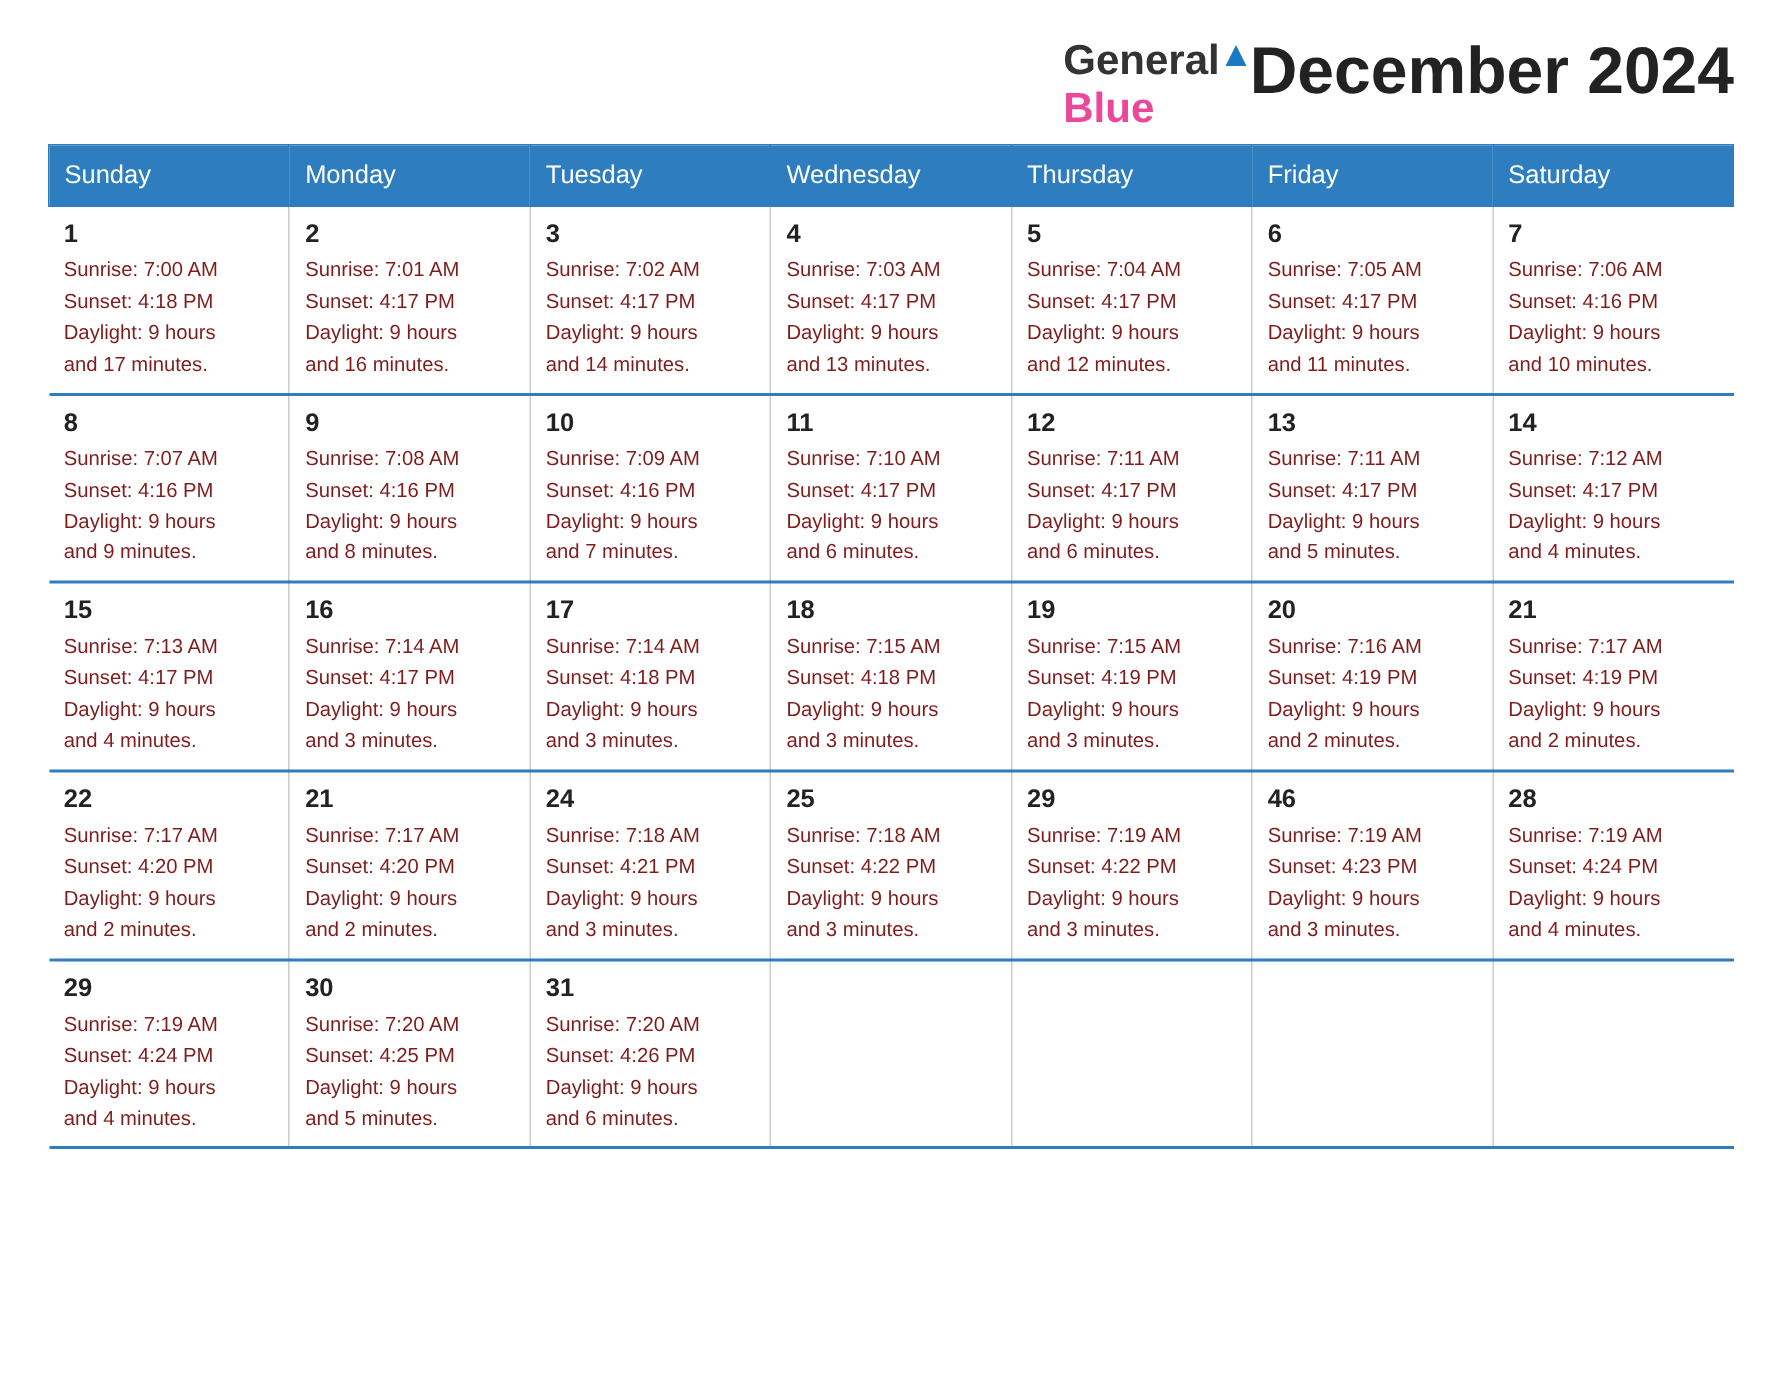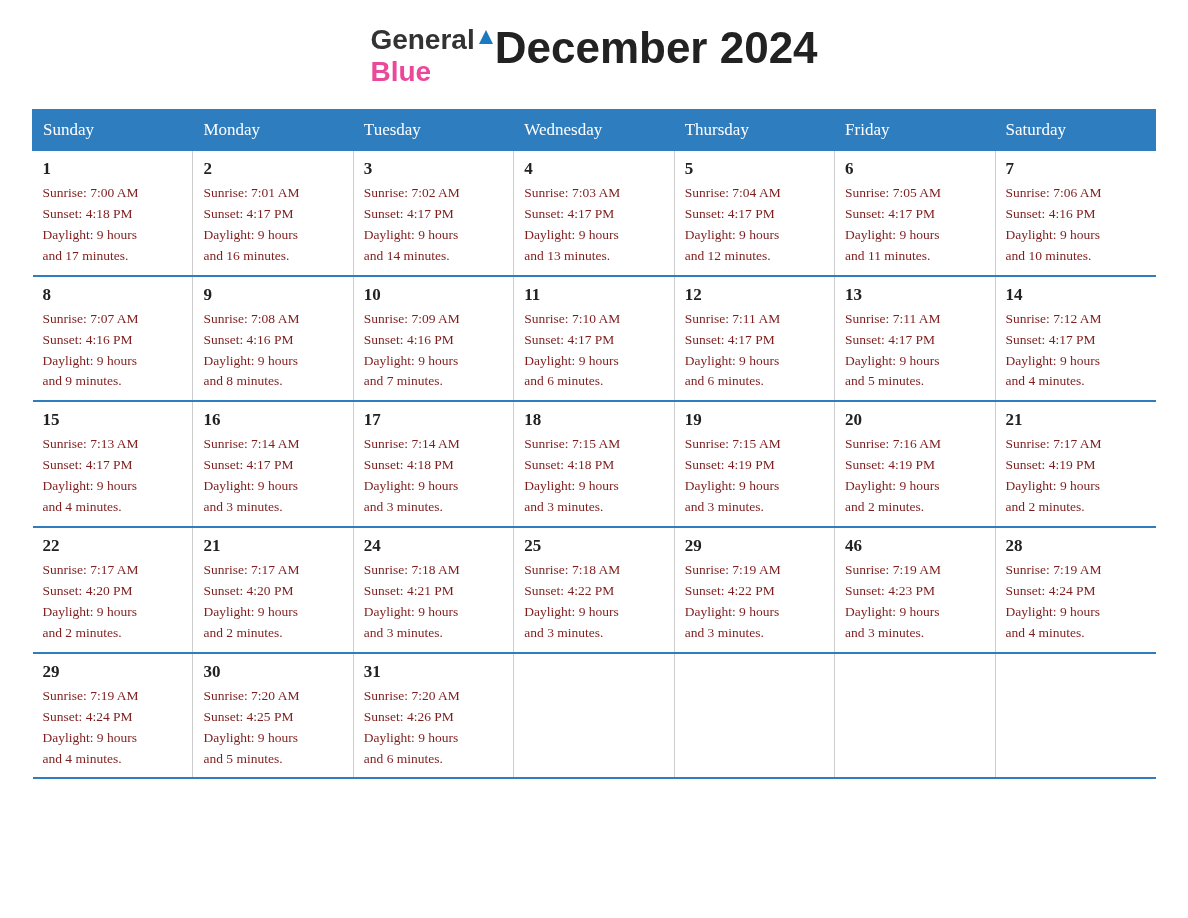--- a/index.html
+++ b/index.html
@@ -5,23 +5,23 @@
     * { box-sizing: border-box; margin: 0; padding: 0; }
     body {
       font-family: Arial, sans-serif;
       background: #fff;
       padding: 24px 32px;
       width: 1188px;
       min-height: 918px;
     }
     .header-row {
       display: flex;
-      justify-content: center;
+      justify-content: flex-end;
       align-items: flex-start;
-      margin-bottom: 21px;
+      margin-bottom: 8px;
     }
     .logo {
       display: flex;
       flex-direction: column;
       align-items: flex-start;
     }
     .logo-line1 {
       display: flex;
       align-items: center;
     }
@@ -36,21 +36,20 @@
     }
     .location {
       font-size: 22px;
       color: #555;
       margin-top: 4px;
     }
     table {
       width: 100%;
       border-collapse: collapse;
       margin-top: 6px;
-      font-family: Liberation Serif, serif;
     }
     thead tr {
       background-color: #2e7dbf;
     }
     thead th {
       color: #fff;
       font-size: 17px;
       font-weight: normal;
       text-align: left;
       padding: 10px 10px;

